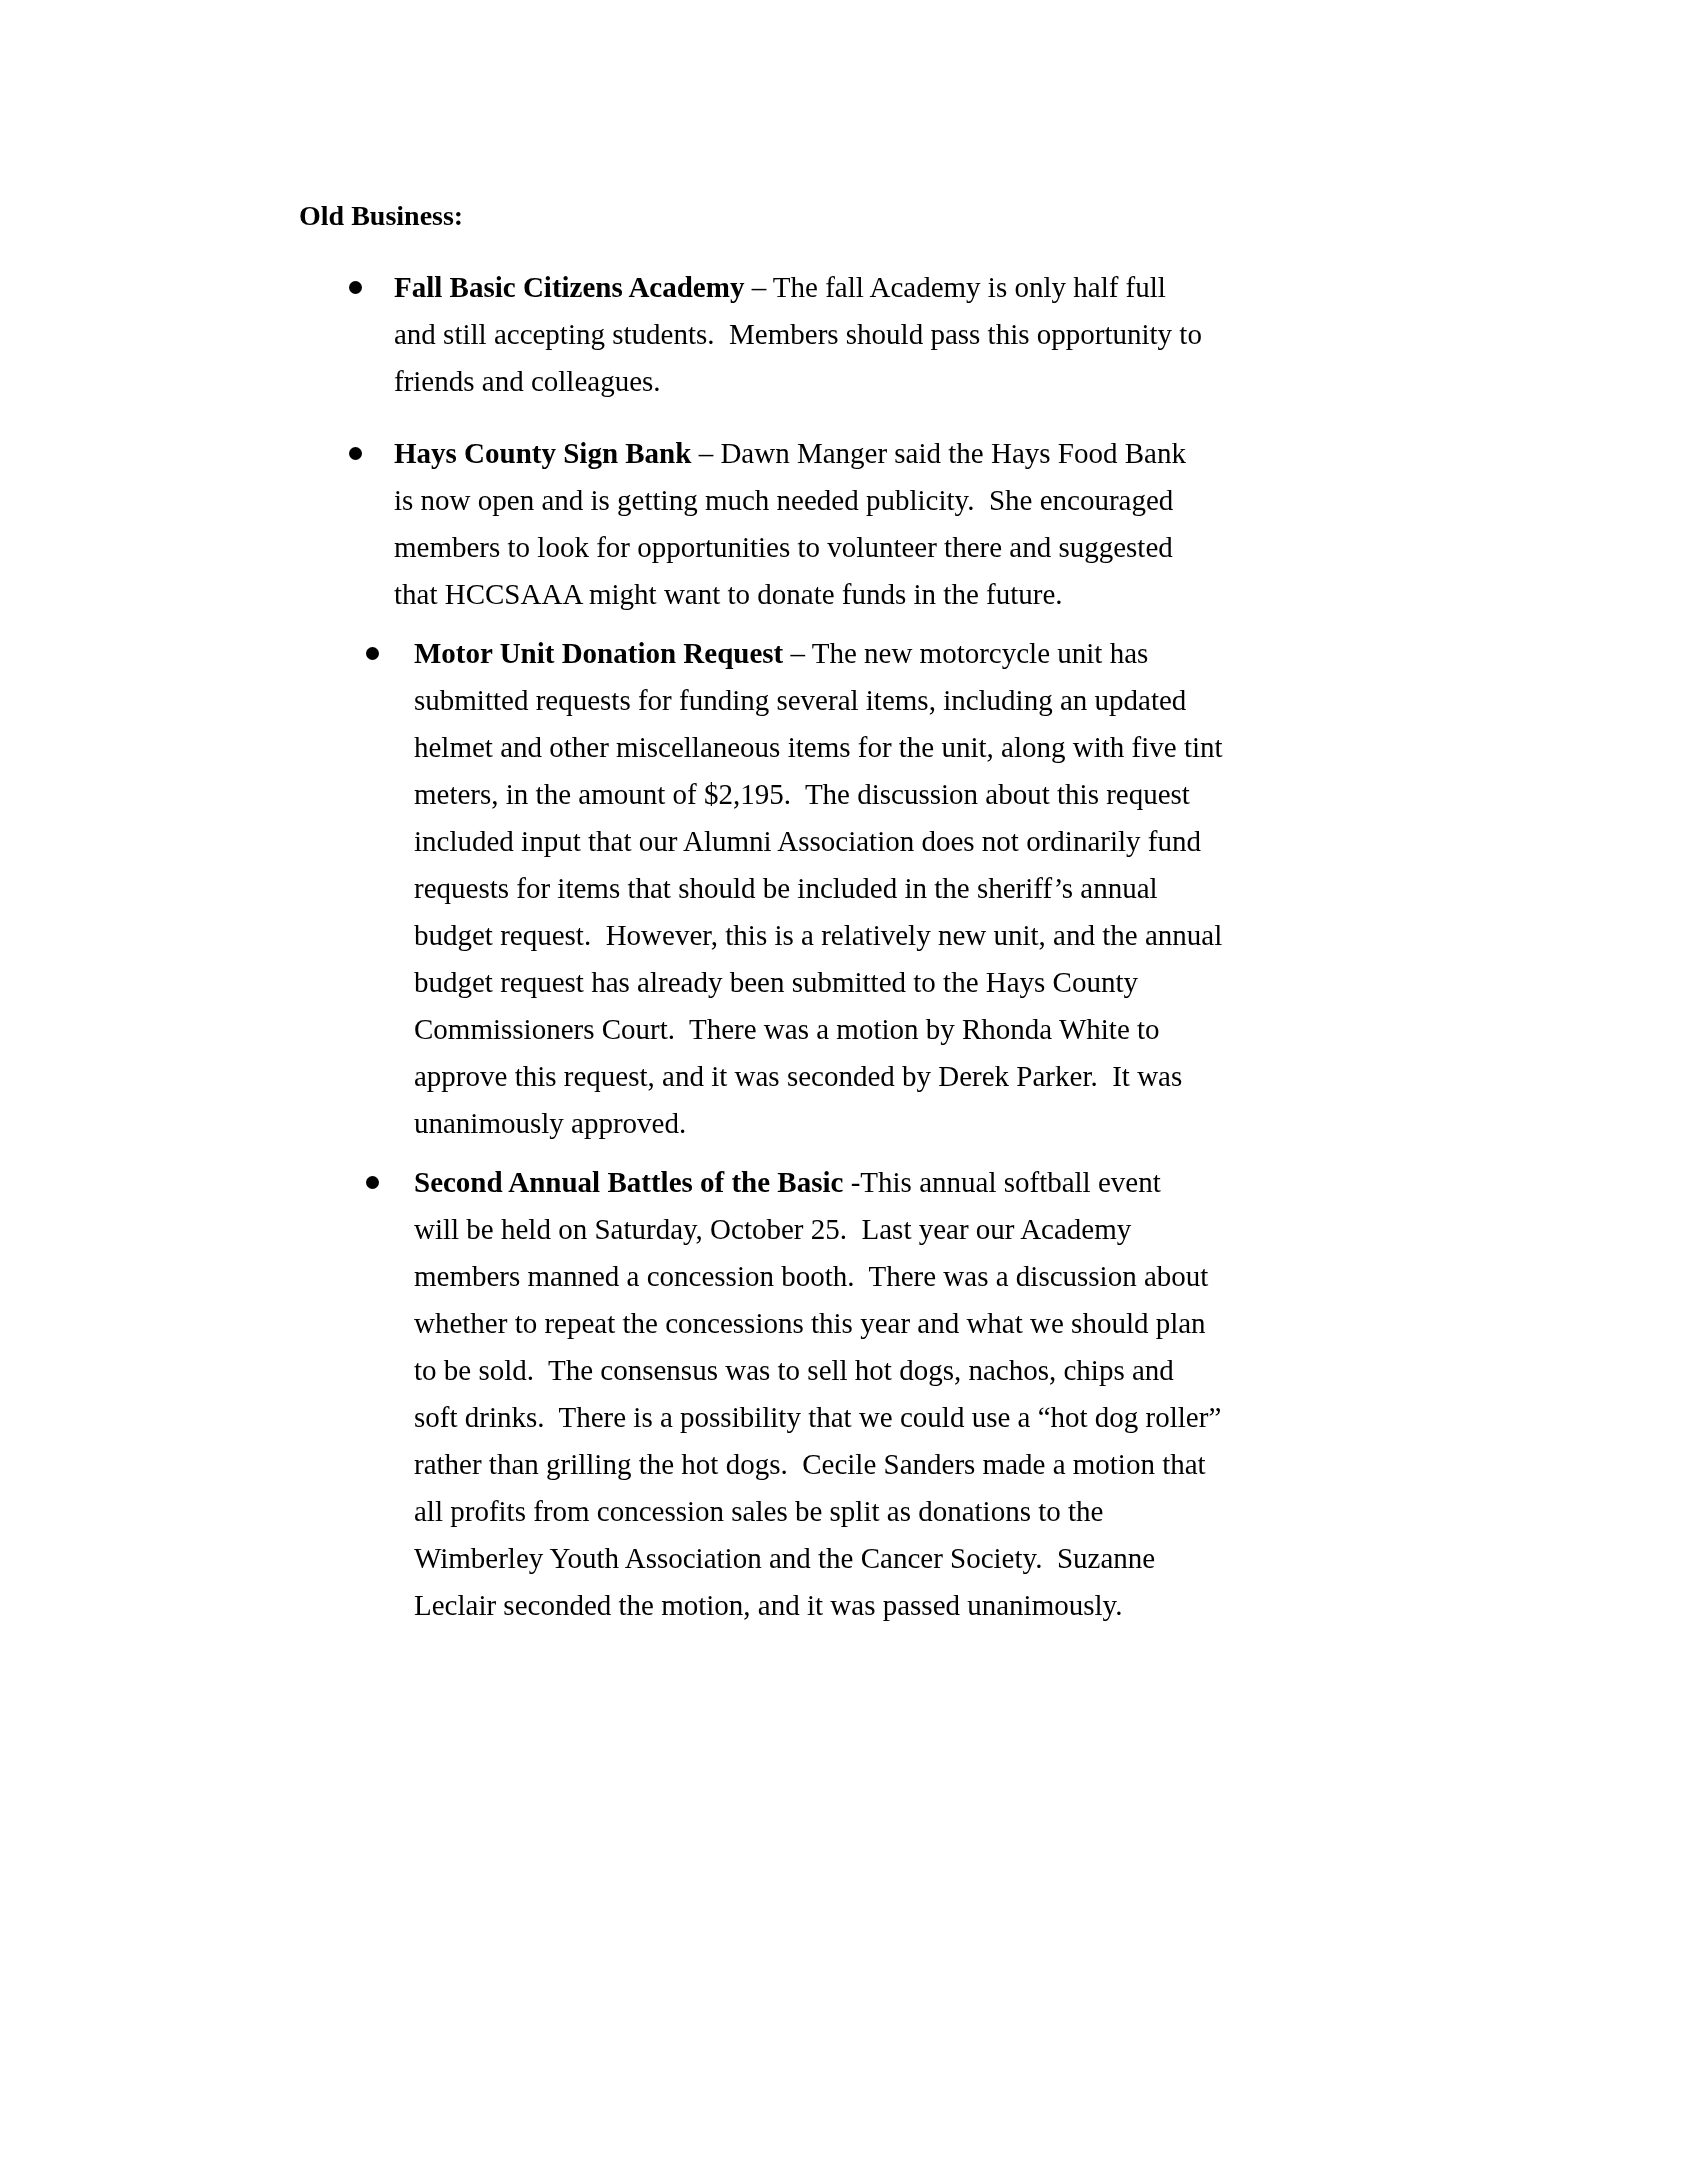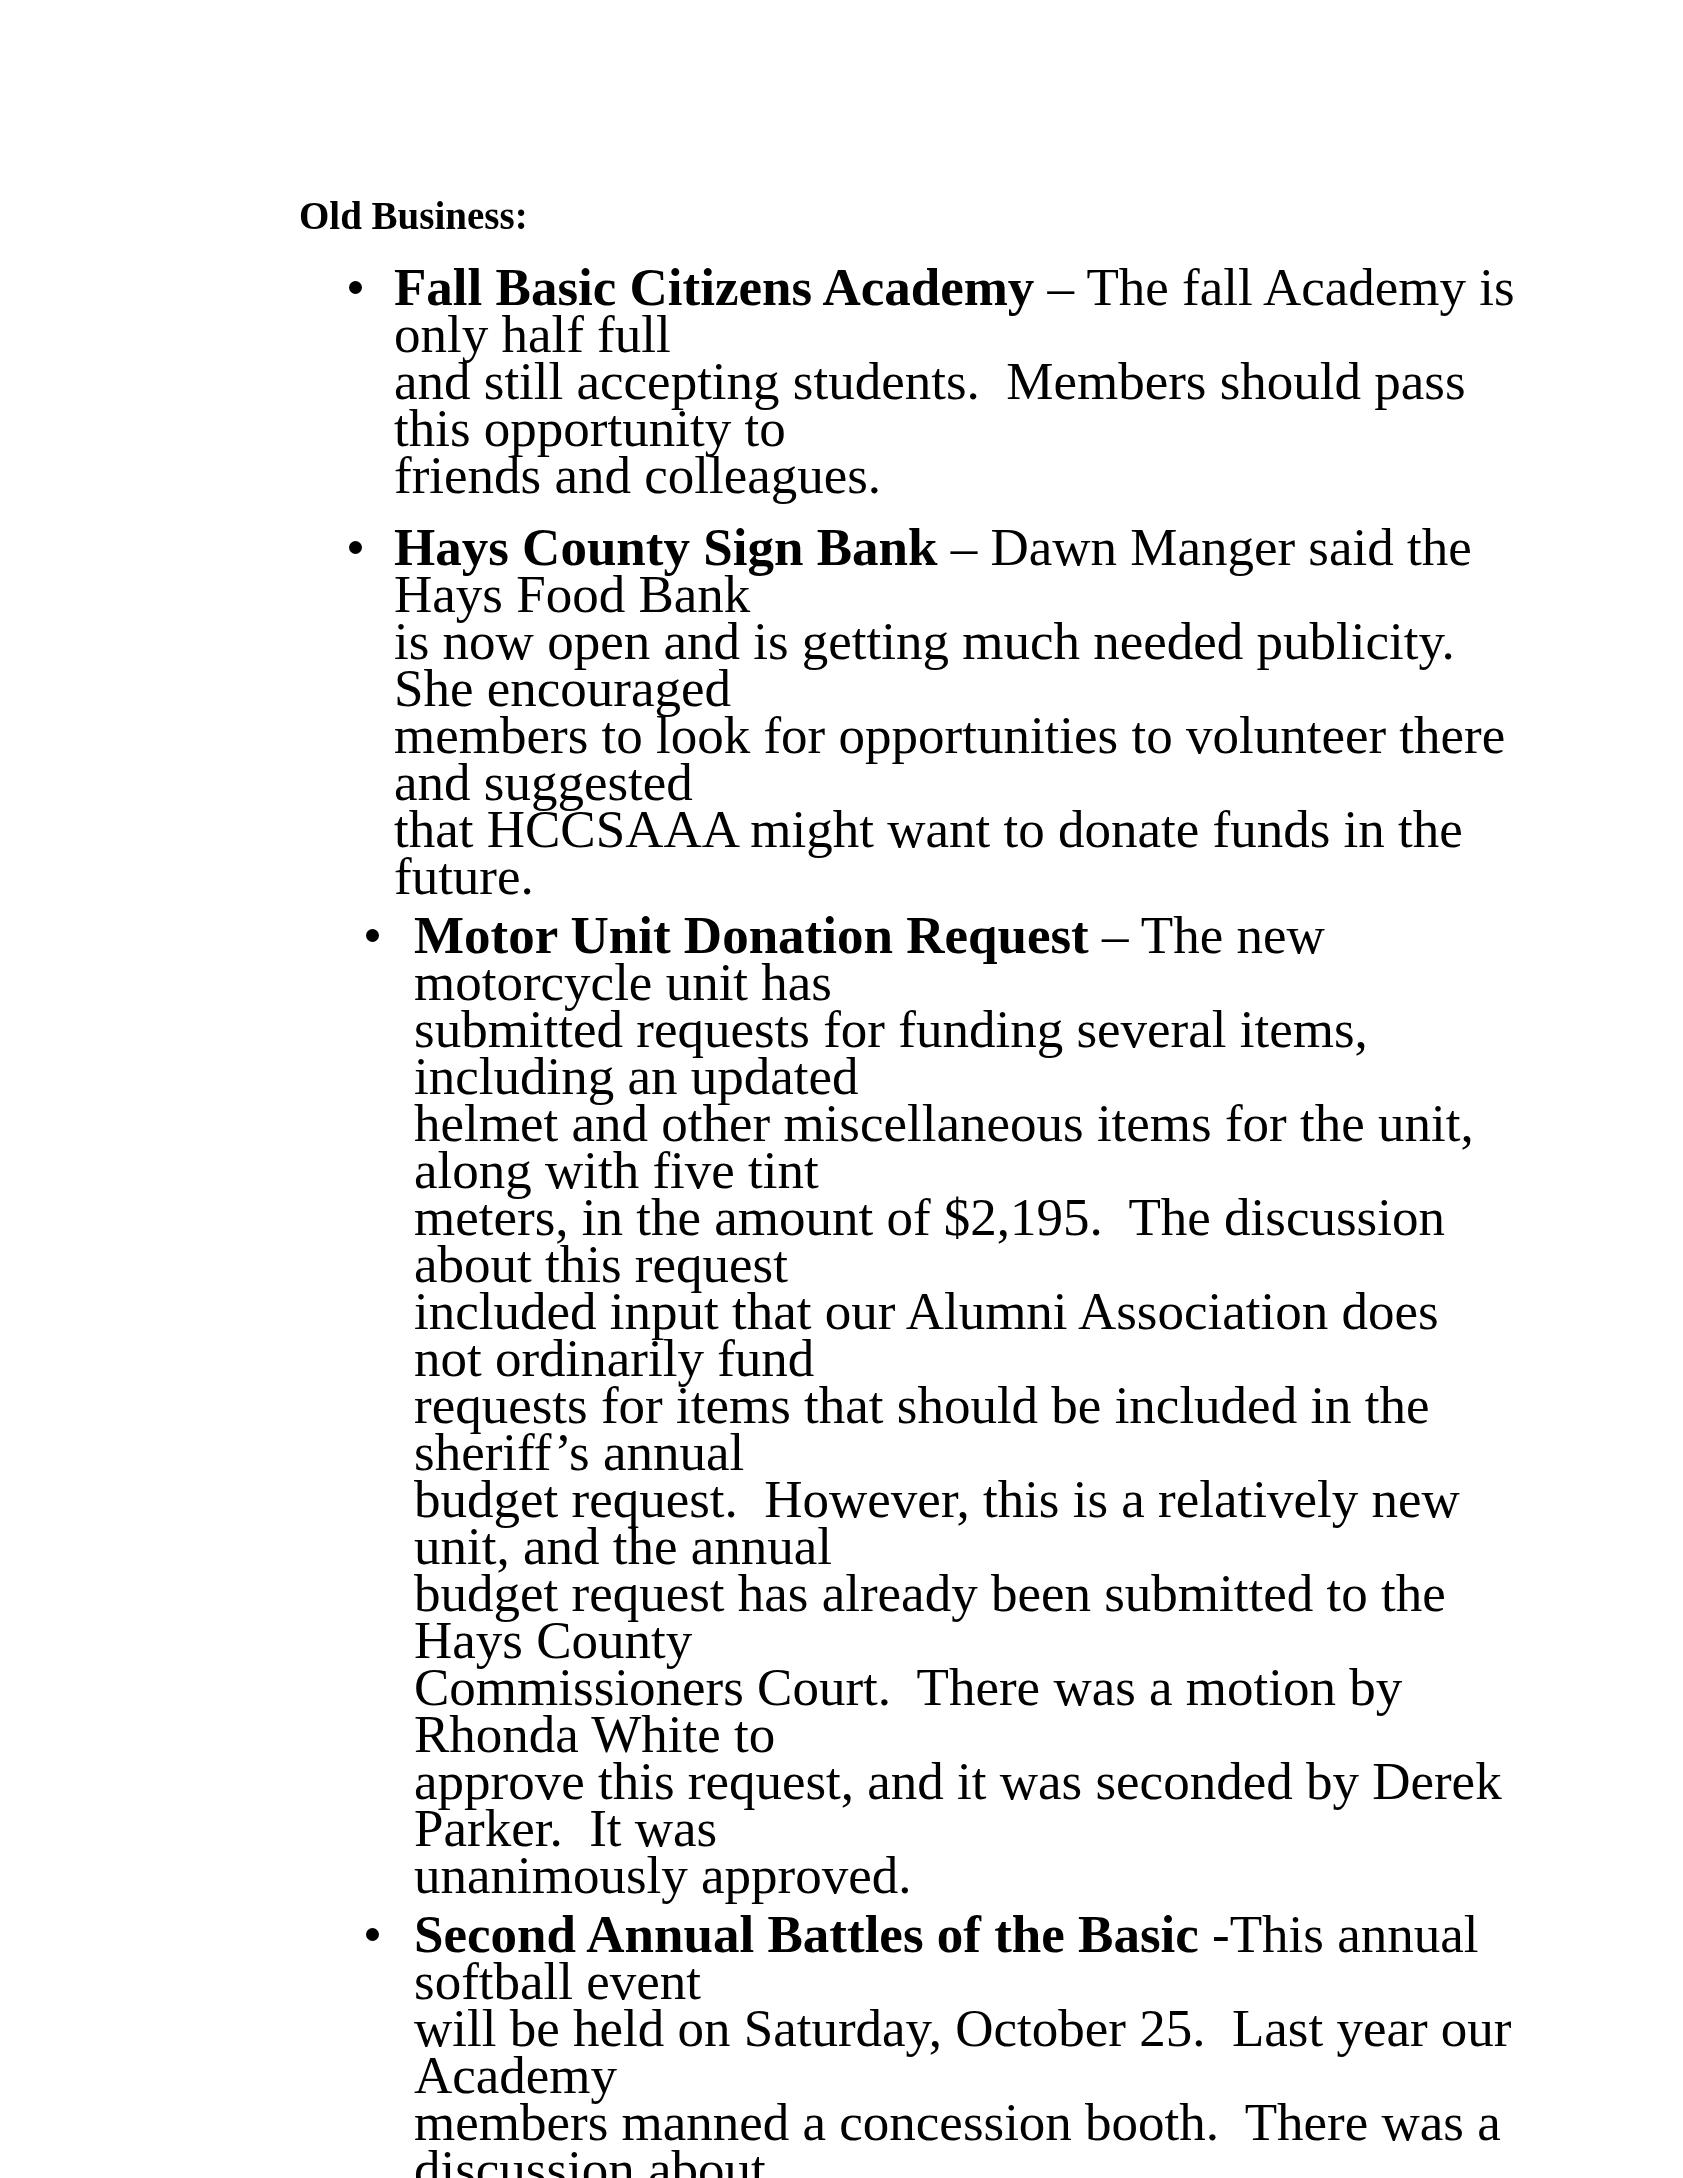--- a/index.html
+++ b/index.html
@@ -12,21 +12,21 @@
     font-family: "Liberation Serif", "DejaVu Serif", serif;
     color: #000000;
   }
   .content {
     position: absolute;
     left: 299px;
     top: 192px;
     width: 1218px;
   }
   h2.section-heading {
-    font-size: 39px;
+    font-size: 28px;
     line-height: 47px;
     font-weight: bold;
     margin: 23px 0 8px 0;
   }
   h2.section-heading.first { margin-top: 0; }
   .item {
     position: relative;
     margin: 25px 0 0 0;
   }
   .item.lvl-old { padding-left: 95px; }
@@ -36,21 +36,21 @@
     top: 17px;
     width: 13px;
     height: 13px;
     border-radius: 50%;
     background: #000000;
   }
   .item.lvl-old .dot { left: 50px; }
   .item.lvl-new .dot { left: 67px; }
   .itext {
     margin: 0;
-    font-size: 53px;
+    font-size: 29px;
     line-height: 47px;
     white-space: pre-wrap;
   }
   .itext b { font-weight: bold; }
 </style>
 </head>
 <body>
 
 <div class="page">
   <div class="content">

